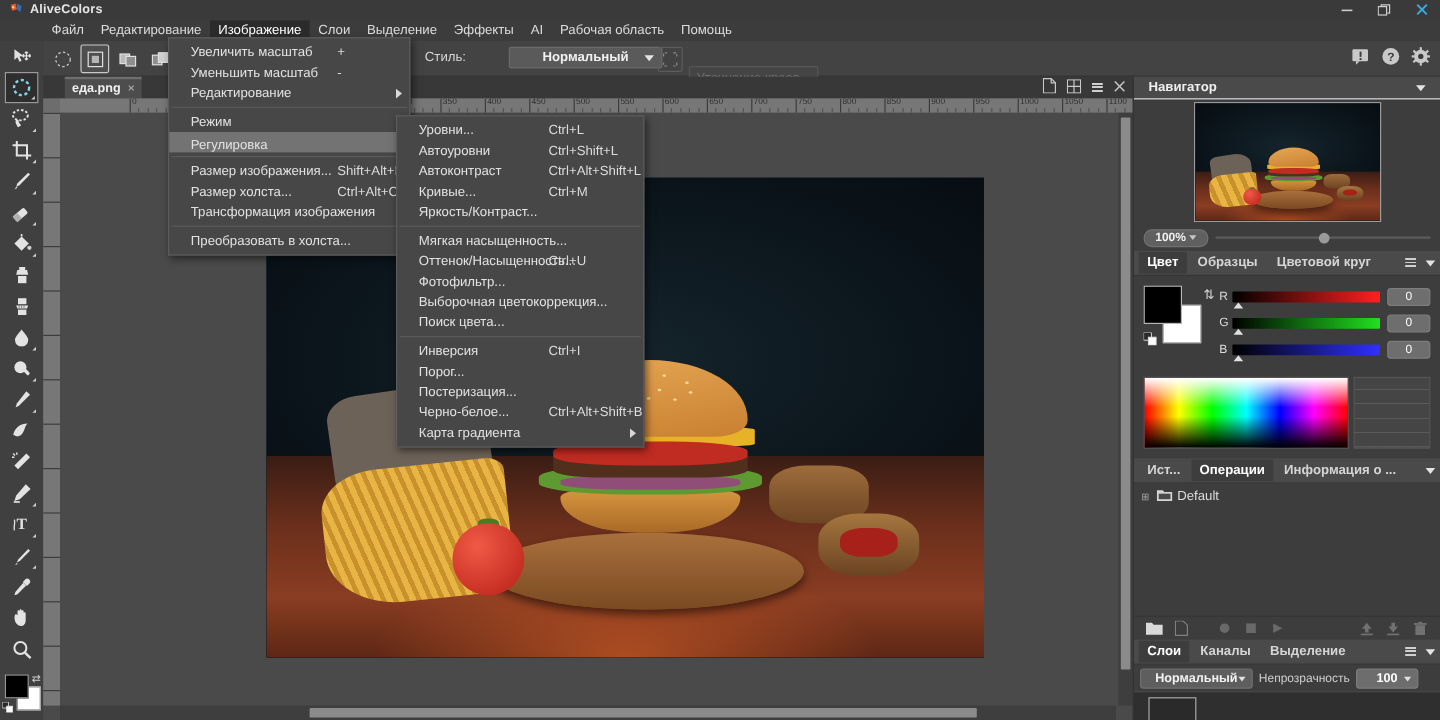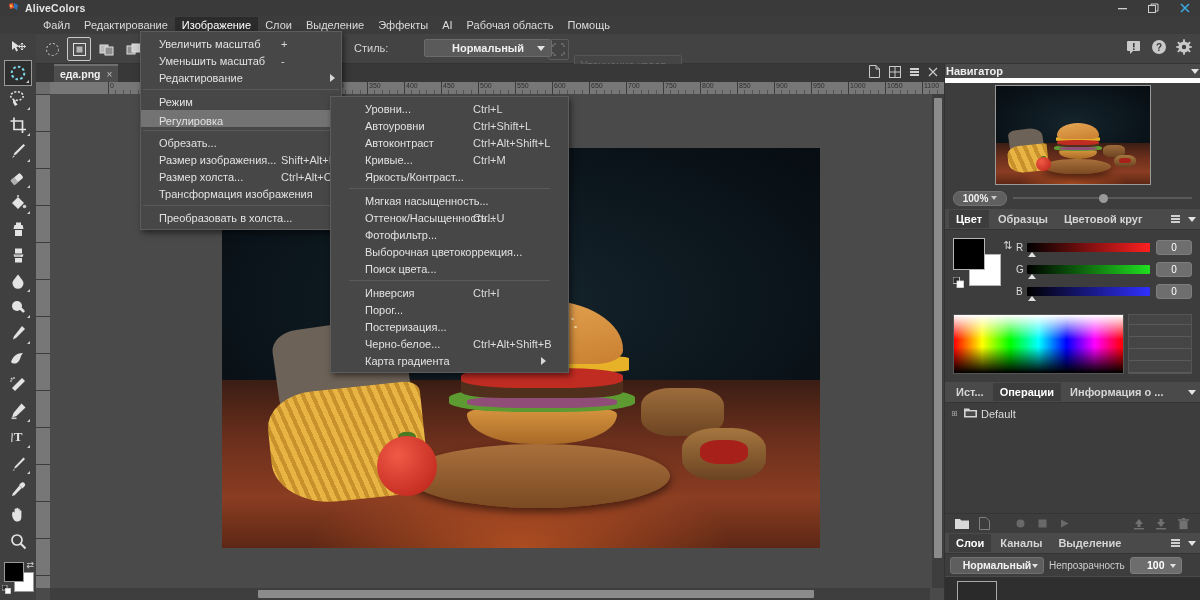--- a/index.html
+++ b/index.html
@@ -97,21 +97,21 @@
   .photo .ketchup{position:absolute;left:80%;top:73%;width:8%;height:6%;border-radius:40%;background:#a8201a;}
   .photo .sesame{position:absolute;width:3px;height:2px;background:#f3dca6;border-radius:50%;}
 
   .canv-scroll-h{position:absolute;left:14px;bottom:0;width:880px;height:12px;background:#3e3e3e;}
   .canv-scroll-h .thumb{position:absolute;left:208px;top:2px;width:556px;height:8px;background:#8b8b8b;border-radius:1px;}
   .canv-scroll-v{position:absolute;right:0;top:12px;width:12px;height:494px;background:#3e3e3e;}
   .canv-scroll-v .thumb{position:absolute;left:2px;top:4px;width:8px;height:460px;background:#8b8b8b;border-radius:1px;}
 
   
   .rightpanel{position:absolute;left:944px;top:64px;width:256px;height:536px;background:#3d3d3d;border-left:1px solid #323232;box-sizing:border-box;}
-  .panel-head{height:19px;background:#4a4a4a;display:flex;align-items:center;padding:0 1px;box-sizing:border-box;border-bottom:5px solid #ffffff;}
+  .panel-head{height:19px;background:#4a4a4a;display:flex;align-items:center;padding:0 12px;box-sizing:border-box;border-bottom:1px solid #ffffff;}
   .panel-head .t{font-size:11px;font-weight:bold;color:#eee;}
   .panel-head .sp{flex:1;}
   .tabs{height:21px;background:#4a4a4a;display:flex;align-items:center;padding:0 4px;box-sizing:border-box;border-bottom:1px solid #353535;}
   .ptab{font-size:11px;font-weight:bold;color:#d5d5d5;padding:3px 7px;margin-right:2px;white-space:nowrap;}
   .ptab.active{background:#3d3d3d;color:#fff;}
   .tabs .sp{flex:1;}
 
   .nav-thumb-wrap{height:104px;display:flex;align-items:center;justify-content:center;background:#3d3d3d;}
   .nav-thumb{width:154px;height:98px;border:1px solid #9a9a9a;overflow:hidden;position:relative;}
   .nav-zoomrow{height:22px;display:flex;align-items:center;padding:0 8px;box-sizing:border-box;gap:6px;}
@@ -176,21 +176,21 @@
   
   .menupanel{position:absolute;background:#474747;border:1px solid #5c5c5c;box-shadow:2px 3px 6px rgba(0,0,0,.5);z-index:60;}
   .mrow{position:relative;height:17px;display:flex;align-items:center;font-size:11px;color:#e2e2e2;padding-left:18px;box-sizing:border-box;white-space:nowrap;}
   .mrow.hl{background:#737373;align-items:flex-end;}
   .mrow .acc{position:absolute;font-size:11px;color:#dcdcdc;}
   .mrow .arrow{position:absolute;right:6px;top:5px;width:0;height:0;border-top:4px solid transparent;border-bottom:4px solid transparent;border-left:5px solid #d8d8d8;}
   .msep{height:1px;background:#5a5a5a;margin:3px 2px;}
 
   #menu-image{left:140px;top:31px;width:200px;padding:3px 0;}
   #menu-image .acc{left:140px;}
-  #menu-adjust{left:330px;top:96px;width:205px;padding:3px 16px;}
+  #menu-adjust{left:330px;top:96px;width:205px;padding:3px 0;}
   #menu-adjust .acc{left:126px;}
 </style>
 </head>
 <body>
 
 <div class="app">
 
   <div class="titlebar">
     <svg class="tb-logo" viewBox="0 0 12 12">
       <path d="M1 2 L5 1 L6 6 L2 7 Z" fill="#e8552e"></path>
@@ -867,23 +867,20 @@
       <div class="mrow">
         <span>Режим</span>
         <i class="arrow"></i>
       </div>
       <div class="mrow hl">
         <span>Регулировка</span>
         <i class="arrow"></i>
       </div>
       <div class="msep"></div>
       <div class="mrow">
-        <span>Обрезать...</span>
-      </div>
-      <div class="mrow">
         <span>Размер изображения...</span>
         <span class="acc">Shift+Alt+I</span>
       </div>
       <div class="mrow">
         <span>Размер холста...</span>
         <span class="acc">Ctrl+Alt+C</span>
       </div>
       <div class="mrow">
         <span>Трансформация изображения</span>
         <i class="arrow"></i>

